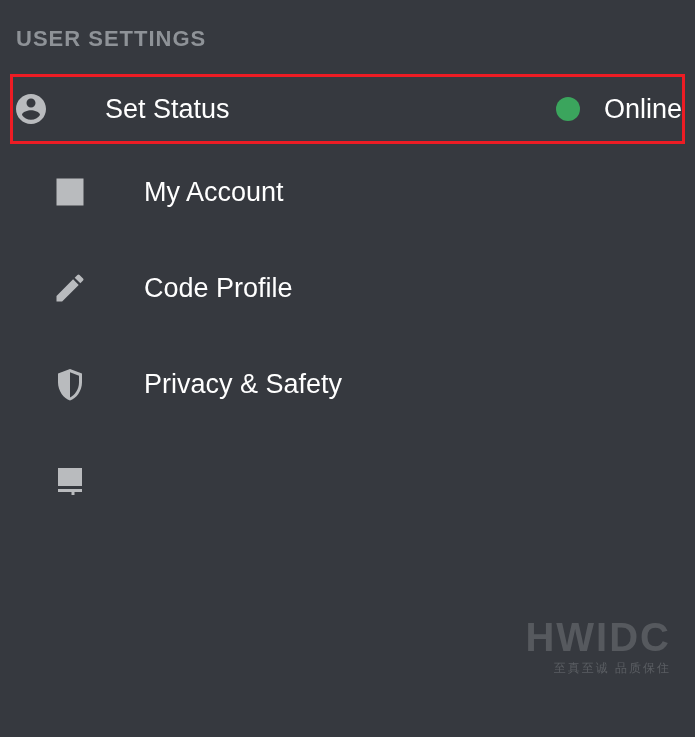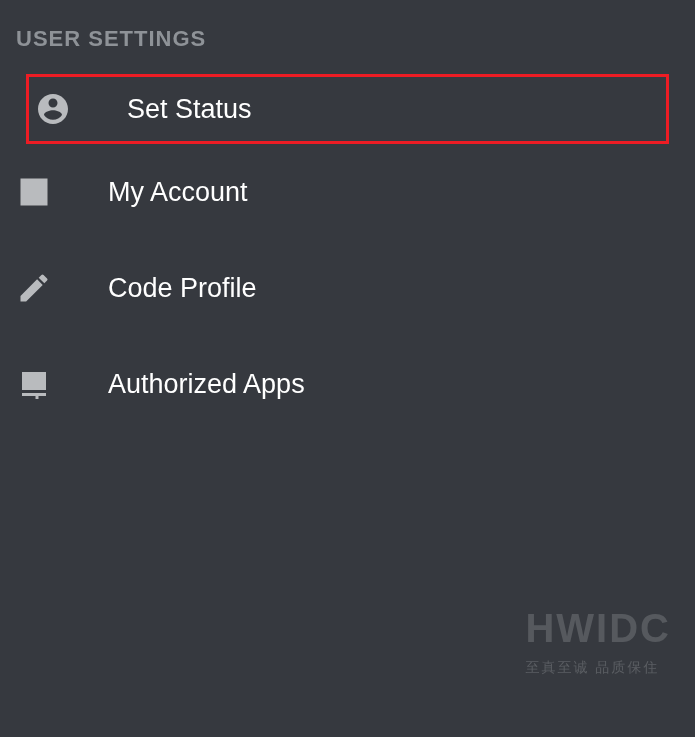--- a/index.html
+++ b/index.html
@@ -26,25 +26,26 @@
     }
     .menu-list {
       padding: 0;
     }
     .menu-item {
       display: flex;
       align-items: center;
       padding: 30px 16px;
       min-height: 94px;
       position: relative;
+      margin-left: 36px;
     }
     .menu-item.highlighted {
       border: 3px solid #ed1c24;
-      margin: 0 26px;
-      padding: 14px 6px;
+      margin: 0 10px;
+      padding: 14px 0;
       min-height: 68px;
     }
     .icon-wrapper {
       width: 48px;
       display: flex;
       align-items: center;
       justify-content: flex-start;
       flex-shrink: 0;
     }
     .icon-wrapper svg {
@@ -72,81 +73,92 @@
     }
     .status-text {
       color: #ffffff;
       font-size: 27px;
       font-weight: 400;
     }
     .watermark {
       position: absolute;
       right: 24px;
       bottom: 60px;
-      text-align: left;
+      text-align: right;
       color: #7d8084;
       pointer-events: none;
     }
     .watermark-big {
       font-size: 40px;
       font-weight: 700;
       letter-spacing: 2px;
       opacity: 0.45;
     }
     .watermark-small {
-      font-size: 14px;
+      font-size: 12px;
       letter-spacing: 2px;
       opacity: 0.5;
-      margin-top: 8px;
+      margin-top: 0;
     }
   </style>
 </head>
 <body>
 
 <div class="header">
   <div class="header-title">USER SETTINGS</div>
 </div>
 
 <div class="menu-list">
 
   <div class="menu-item highlighted">
     <span class="icon-wrapper">
       <svg viewBox="0 0 24 24">
           <path d="M12 2C6.48 2 2 6.48 2 12s4.48 10 10 10 10-4.48 10-10S17.52 2 12 2zm0 3c1.66 0 3 1.34 3 3s-1.34 3-3 3-3-1.34-3-3 1.34-3 3-3zm0 14.2c-2.5 0-4.71-1.28-6-3.22.03-1.99 4-3.08 6-3.08 1.99 0 5.97 1.09 6 3.08-1.29 1.94-3.5 3.22-6 3.22z"></path>
         </svg>
     </span>
     <span class="menu-label">Set Status</span>
+    <span class="status-indicator">
+      <span class="status-dot"></span>
+      <span class="status-text">Online</span>
+    </span>
   </div>
 
   <div class="menu-item">
     <span class="icon-wrapper">
       <svg viewBox="0 0 24 24">
           <path d="M3 3h18v18H3V3zm9 3a3 3 0 110 6 3 3 0 010-6zm-6 12c.2-2 4-3.1 6-3.1s5.8 1.1 6 3.1v1H6v-1z"></path>
         </svg>
     </span>
     <span class="menu-label">My Account</span>
   </div>
 
   <div class="menu-item">
     <span class="icon-wrapper">
       <svg viewBox="0 0 24 24">
           <path d="M3 17.25V21h3.75L17.81 9.94l-3.75-3.75L3 17.25zM20.71 7.04a1 1 0 000-1.41l-2.34-2.34a1 1 0 00-1.41 0l-1.83 1.83 3.75 3.75 1.83-1.83z"></path>
         </svg>
     </span>
     <span class="menu-label">Code Profile</span>
   </div>
 
+  <div class="menu-item">
+    <span class="icon-wrapper">
+      <svg viewBox="0 0 24 24">
+          <path d="M12 2L4 5v6c0 5.55 3.84 10.74 8 12 4.16-1.26 8-6.45 8-12V5l-8-3zm0 2.18l6 2.25V11c0 4.52-2.98 8.69-6 9.93V4.18z"></path>
+        </svg>
+    </span>
+    <span class="menu-label">Privacy &amp; Safety</span>
+  </div>
 
   <div class="menu-item">
     <span class="icon-wrapper">
       <svg viewBox="0 0 24 24">
           <path d="M4 4h16v12H4V4zm0 14h16v2H4v-2zm9-6a3 3 0 11-6 0 3 3 0 016 0zm2 8v2h-2v-2h2z"></path>
         </svg>
     </span>
-    <span class="menu-label">Authorized Apps</span>
   </div>
 
 
 
 </div>
 
 <div class="watermark">
   <div class="watermark-big">HWIDC</div>
   <div class="watermark-small">至真至诚 品质保住</div>
 </div>

